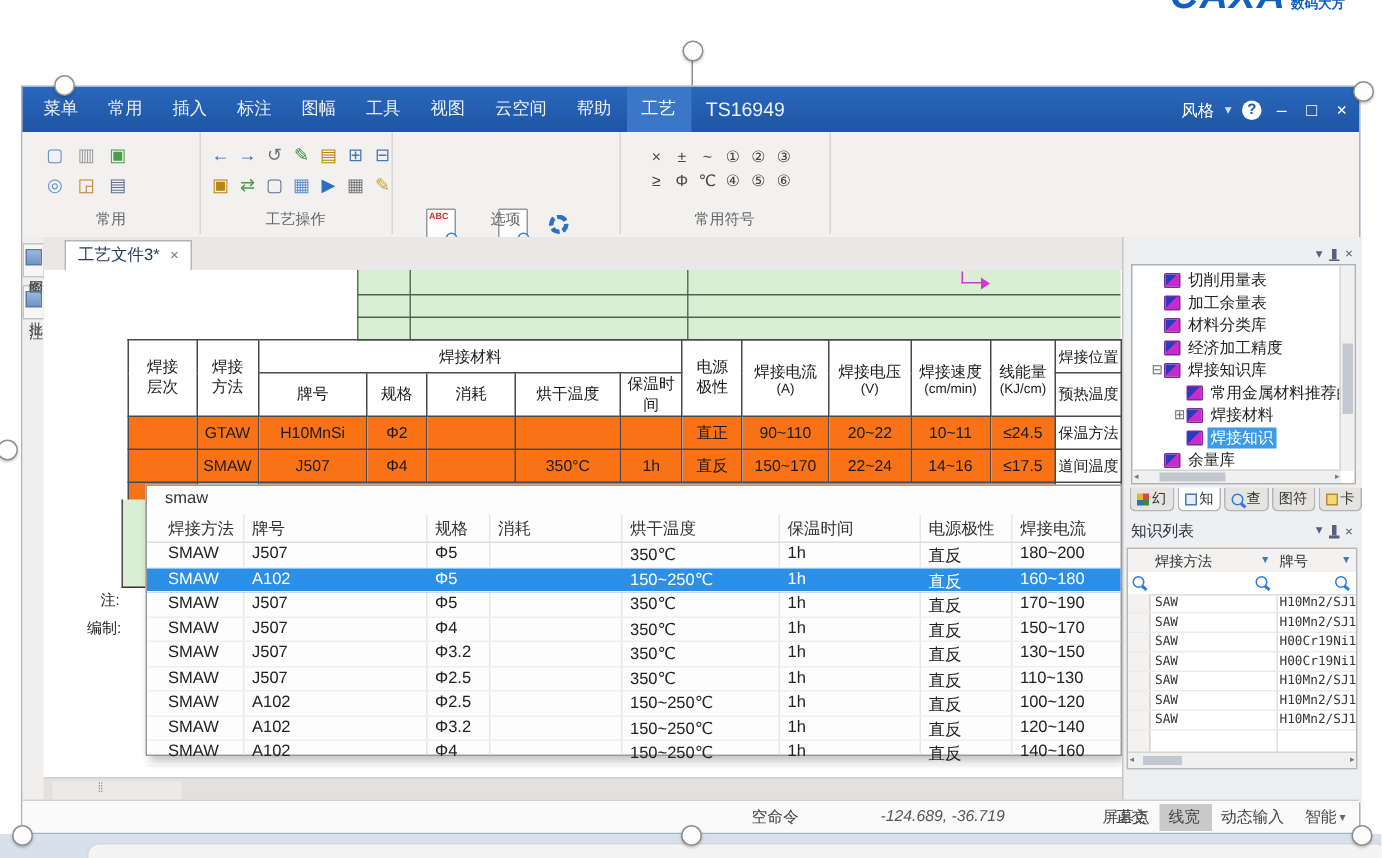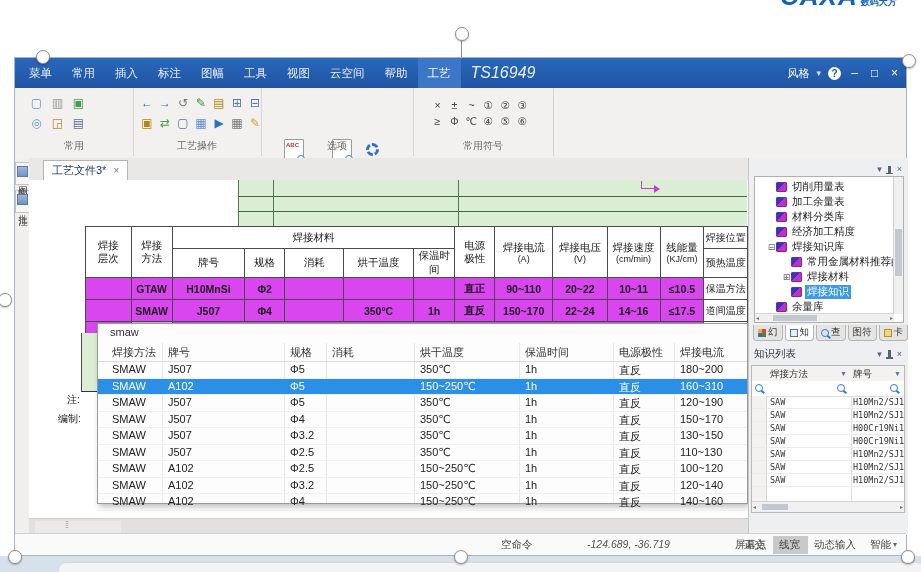--- a/index.html
+++ b/index.html
@@ -13,21 +13,21 @@
   .logo-sub{font-size:9px;font-weight:bold;margin-left:3px;}
   
   .app{position:absolute;left:14px;top:57px;width:893px;height:499px;border:1px solid #a8b4c4;
        box-sizing:border-box;background:#f1f0ef;}
   
   .titlebar{position:absolute;left:0;top:0;right:0;height:30px;
             background:linear-gradient(#2a67bb,#1f55a4);display:flex;align-items:center;}
   .menus{display:flex;align-items:center;height:100%;padding-left:4px;justify-content:space-between;}
   .mi{color:#e9effc;font-size:11.5px;padding:0 10px;line-height:30px;cursor:default;white-space:nowrap;}
   .mi.active{background:#3b77c6;color:#fff;}
-  .mi.italic{font-style:italic;font-size:16px;}
+  .mi.italic{font-size:13px;}
   .win-controls{position:absolute;right:5px;top:0;height:30px;display:flex;align-items:center;gap:7px;}
   .style-btn{color:#fff;font-size:11px;}
   .wc-chev{color:#cfe0f6;font-size:9px;}
   .wc{color:#fff;font-size:12px;width:13px;text-align:center;}
   .wc.help{background:#fff;color:#2058ac;width:13px;height:13px;border-radius:50%;
            font-size:10px;font-weight:bold;line-height:13px;}
   
   .ribbon{position:absolute;left:0;top:30px;right:0;height:70px;background:#f2f1f0;
           border-bottom:1px solid #d8d6d4;}
   .rgroup{position:absolute;top:0;height:68px;border-right:1px solid #d8d6d4;}
@@ -69,21 +69,21 @@
   .gt-v{position:absolute;top:0;bottom:0;width:1px;background:#55755a;}
   .gt-h{position:absolute;left:0;right:0;height:1px;background:#47684c;}
   .ann-arrow{position:absolute;left:403px;top:1px;width:16px;height:7px;border-left:1.5px solid #d438d4;
              border-bottom:1.5px solid #d438d4;}
   .ann-arrow::after{content:"";position:absolute;right:-2px;bottom:-4.5px;border-left:6px solid #d438d4;
              border-top:4px solid transparent;border-bottom:4px solid transparent;}
   
   table.doc-table{position:absolute;left:56px;top:46px;border-collapse:collapse;table-layout:fixed;
                   font-size:10.5px;color:#1a1a1a;text-align:center;}
   .doc-table td{border:1px solid #4a4a4a;padding:0;overflow:hidden;background:#fff;}
-  .doc-table td.green{background:#d946ef;font-weight:bold;}
+  .doc-table td.green{background:#f97316;}
   .doc-table td.rt{border-top:1.6px solid #bc4340;}
   .doc-table td.rlab{background:#fff;font-size:10px;}
   .w2{display:inline-block;width:23px;line-height:1.25;vertical-align:middle;}
   .unit{font-size:9px;line-height:1;}
   .cursor-cell{background:#bdbdbd !important;text-align:left;padding-left:6px !important;font-weight:bold;}
   .left-sliver{position:absolute;left:52px;top:153px;width:15px;height:58px;background:#daeed3;
                border-left:1px solid #4a4a4a;border-right:1px solid #4a4a4a;border-bottom:1px solid #333;}
   .mnote{position:absolute;left:38px;top:213px;font-size:10px;color:#222;}
   .meditor{position:absolute;left:29px;top:232px;font-size:10px;color:#222;}
   
@@ -374,21 +374,21 @@
           <td class="green rt">GTAW</td>
           <td class="green rt">H10MnSi</td>
           <td class="green rt">Φ2</td>
           <td class="green rt"></td>
           <td class="green rt"></td>
           <td class="green rt"></td>
           <td class="green rt">直正</td>
           <td class="green rt">90~110</td>
           <td class="green rt">20~22</td>
           <td class="green rt">10~11</td>
-          <td class="green rt">≤10.5</td>
+          <td class="green rt">≤24.5</td>
           <td class="rlab">保温方法</td>
         </tr>
         <tr style="height:22px">
           <td class="green rt"></td>
           <td class="green rt">SMAW</td>
           <td class="green rt">J507</td>
           <td class="green rt">Φ4</td>
           <td class="green rt"></td>
           <td class="green rt">350°C</td>
           <td class="green rt">1h</td>
@@ -443,31 +443,31 @@
               <span class="c7">180~200</span>
   </div>
             <div class="dd-row selected">
     <span class="c0">SMAW</span>
               <span class="c1">A102</span>
     <span class="c2">Φ5</span>
               <span class="c3"></span>
     <span class="c4">150~250℃</span>
               <span class="c5">1h</span>
     <span class="c6">直反</span>
-              <span class="c7">160~310</span>
+              <span class="c7">160~180</span>
   </div>
             <div class="dd-row">
     <span class="c0">SMAW</span>
               <span class="c1">J507</span>
     <span class="c2">Φ5</span>
               <span class="c3"></span>
     <span class="c4">350℃</span>
               <span class="c5">1h</span>
     <span class="c6">直反</span>
-              <span class="c7">120~190</span>
+              <span class="c7">170~190</span>
   </div>
             <div class="dd-row">
     <span class="c0">SMAW</span>
               <span class="c1">J507</span>
     <span class="c2">Φ4</span>
               <span class="c3"></span>
     <span class="c4">350℃</span>
               <span class="c5">1h</span>
     <span class="c6">直反</span>
               <span class="c7">150~170</span>

